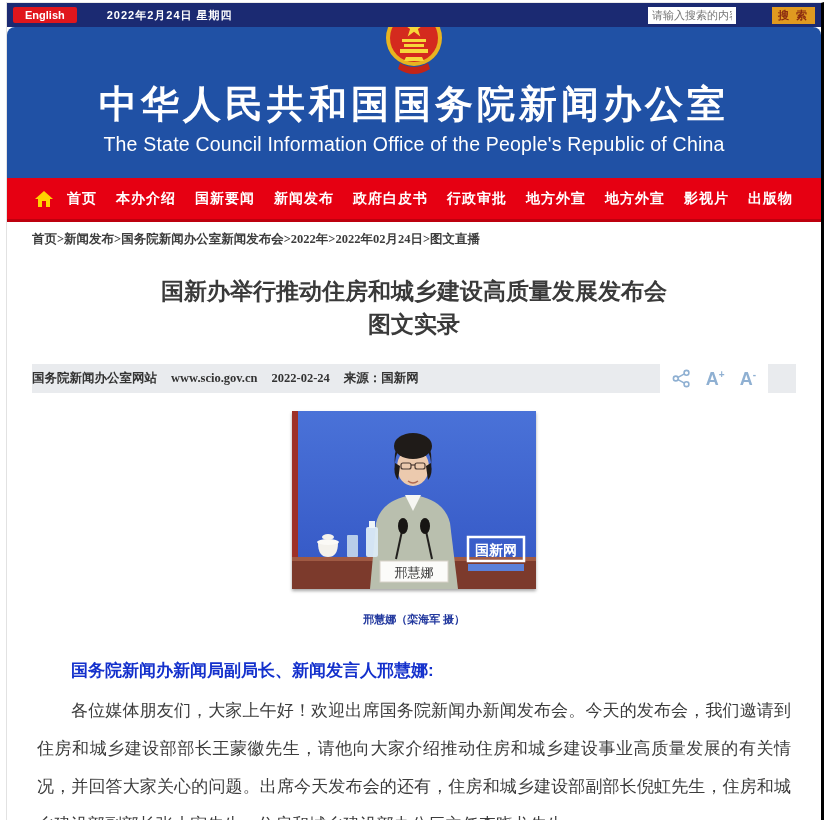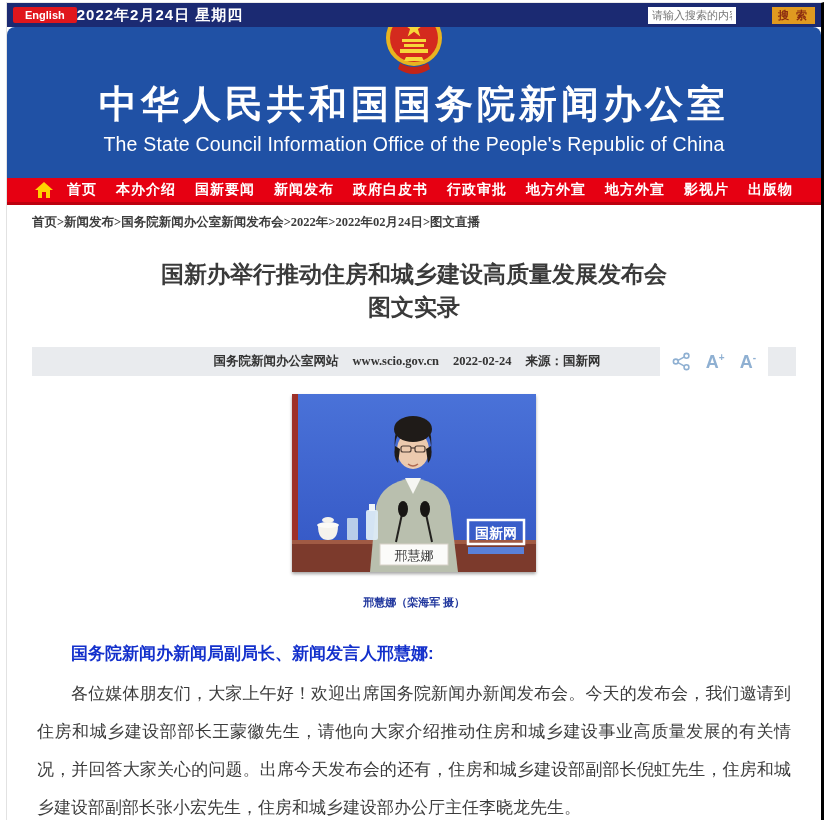--- a/index.html
+++ b/index.html
@@ -14,21 +14,21 @@
 
   
   .topbar {
     height: 24px; background: #1b2a72; display: flex; align-items: center;
     padding: 0 6px; position: relative; z-index: 2;
   }
   .btn-english {
     background: #e0161c; color: #fff; font-weight: bold; font-size: 11px;
     padding: 2px 12px; border: none; border-radius: 2px; cursor: pointer;
   }
-  .topbar-date { color: #fff; font-size: 15px; font-weight: bold; letter-spacing: 1px; }
+  .topbar-date { color: #fff; font-size: 11px; font-weight: bold; margin-left: 30px; letter-spacing: 1px; }
   .topbar-search { margin-left: auto; display: flex; align-items: center; }
   .search-input {
     width: 88px; height: 17px; border: none; font-size: 11px; padding: 0 4px;
     font-family: "Liberation Serif", serif; color: #333; background: #fff;
   }
   .search-btn {
     height: 17px; background: #e09a20; color: #8a2a10; border: none;
     font-size: 11px; font-weight: bold; padding: 0 6px; letter-spacing: 2px; cursor: pointer; margin-left: 36px;
   }
 
@@ -39,39 +39,39 @@
   }
   .emblem { position: absolute; top: -20px; left: 50%; transform: translateX(-50%); z-index: 3; }
   .banner-title-cn {
     padding-top: 56px; color: #fff; font-size: 38px; font-weight: bold;
     letter-spacing: 4px; line-height: 42px;
   }
   .banner-title-en { color: #fff; font-size: 19.5px; margin-top: 8px; letter-spacing: 0.2px; }
 
   
   .navbar {
-    height: 27px; background: #e60012; display: flex; align-items: center;
+    height: 44px; background: #e60012; display: flex; align-items: center;
     padding: 0 28px; border-bottom: 3px solid #bd000e;
   }
   .nav-home { display: flex; align-items: center; margin-right: 14px; cursor: pointer; }
   .nav-items { display: flex; flex: 1; justify-content: space-between; align-items: center; }
   .nav-item { color: #fff; font-size: 14px; font-weight: bold; text-decoration: none; cursor: pointer; letter-spacing: 1px; }
 
   
   .breadcrumb {
     margin: 9px 0 0 25px; font-size: 12.5px; color: #3c3c3c;
     font-family: "Liberation Serif", serif; font-weight: bold;
   }
 
   
   .article-title { margin-top: 27px; text-align: center; color: #3a3a3a; font-size: 23px; font-weight: bold; line-height: 33px; }
 
   .meta-bar {
     margin: 23px 25px 0; height: 29px; background: #e9ebee; position: relative;
-    display: flex; align-items: center; justify-content: center;
+    display: flex; align-items: center; 
     font-family: "Liberation Serif", serif; font-size: 12.5px; color: #333; font-weight: bold;
   }
   .meta-bar .gap { margin: 0 14px; }
   .meta-tools {
     position: absolute; right: 28px; top: -3px; height: 35px; background: #fff;
     display: flex; align-items: center; gap: 15px; padding: 0 12px;
     color: #8fb0d2;
   }
   .font-tool { font-size: 18px; font-family: "Liberation Sans", sans-serif; cursor: pointer; line-height: 1; }
   .font-tool sup { font-size: 10px; }

